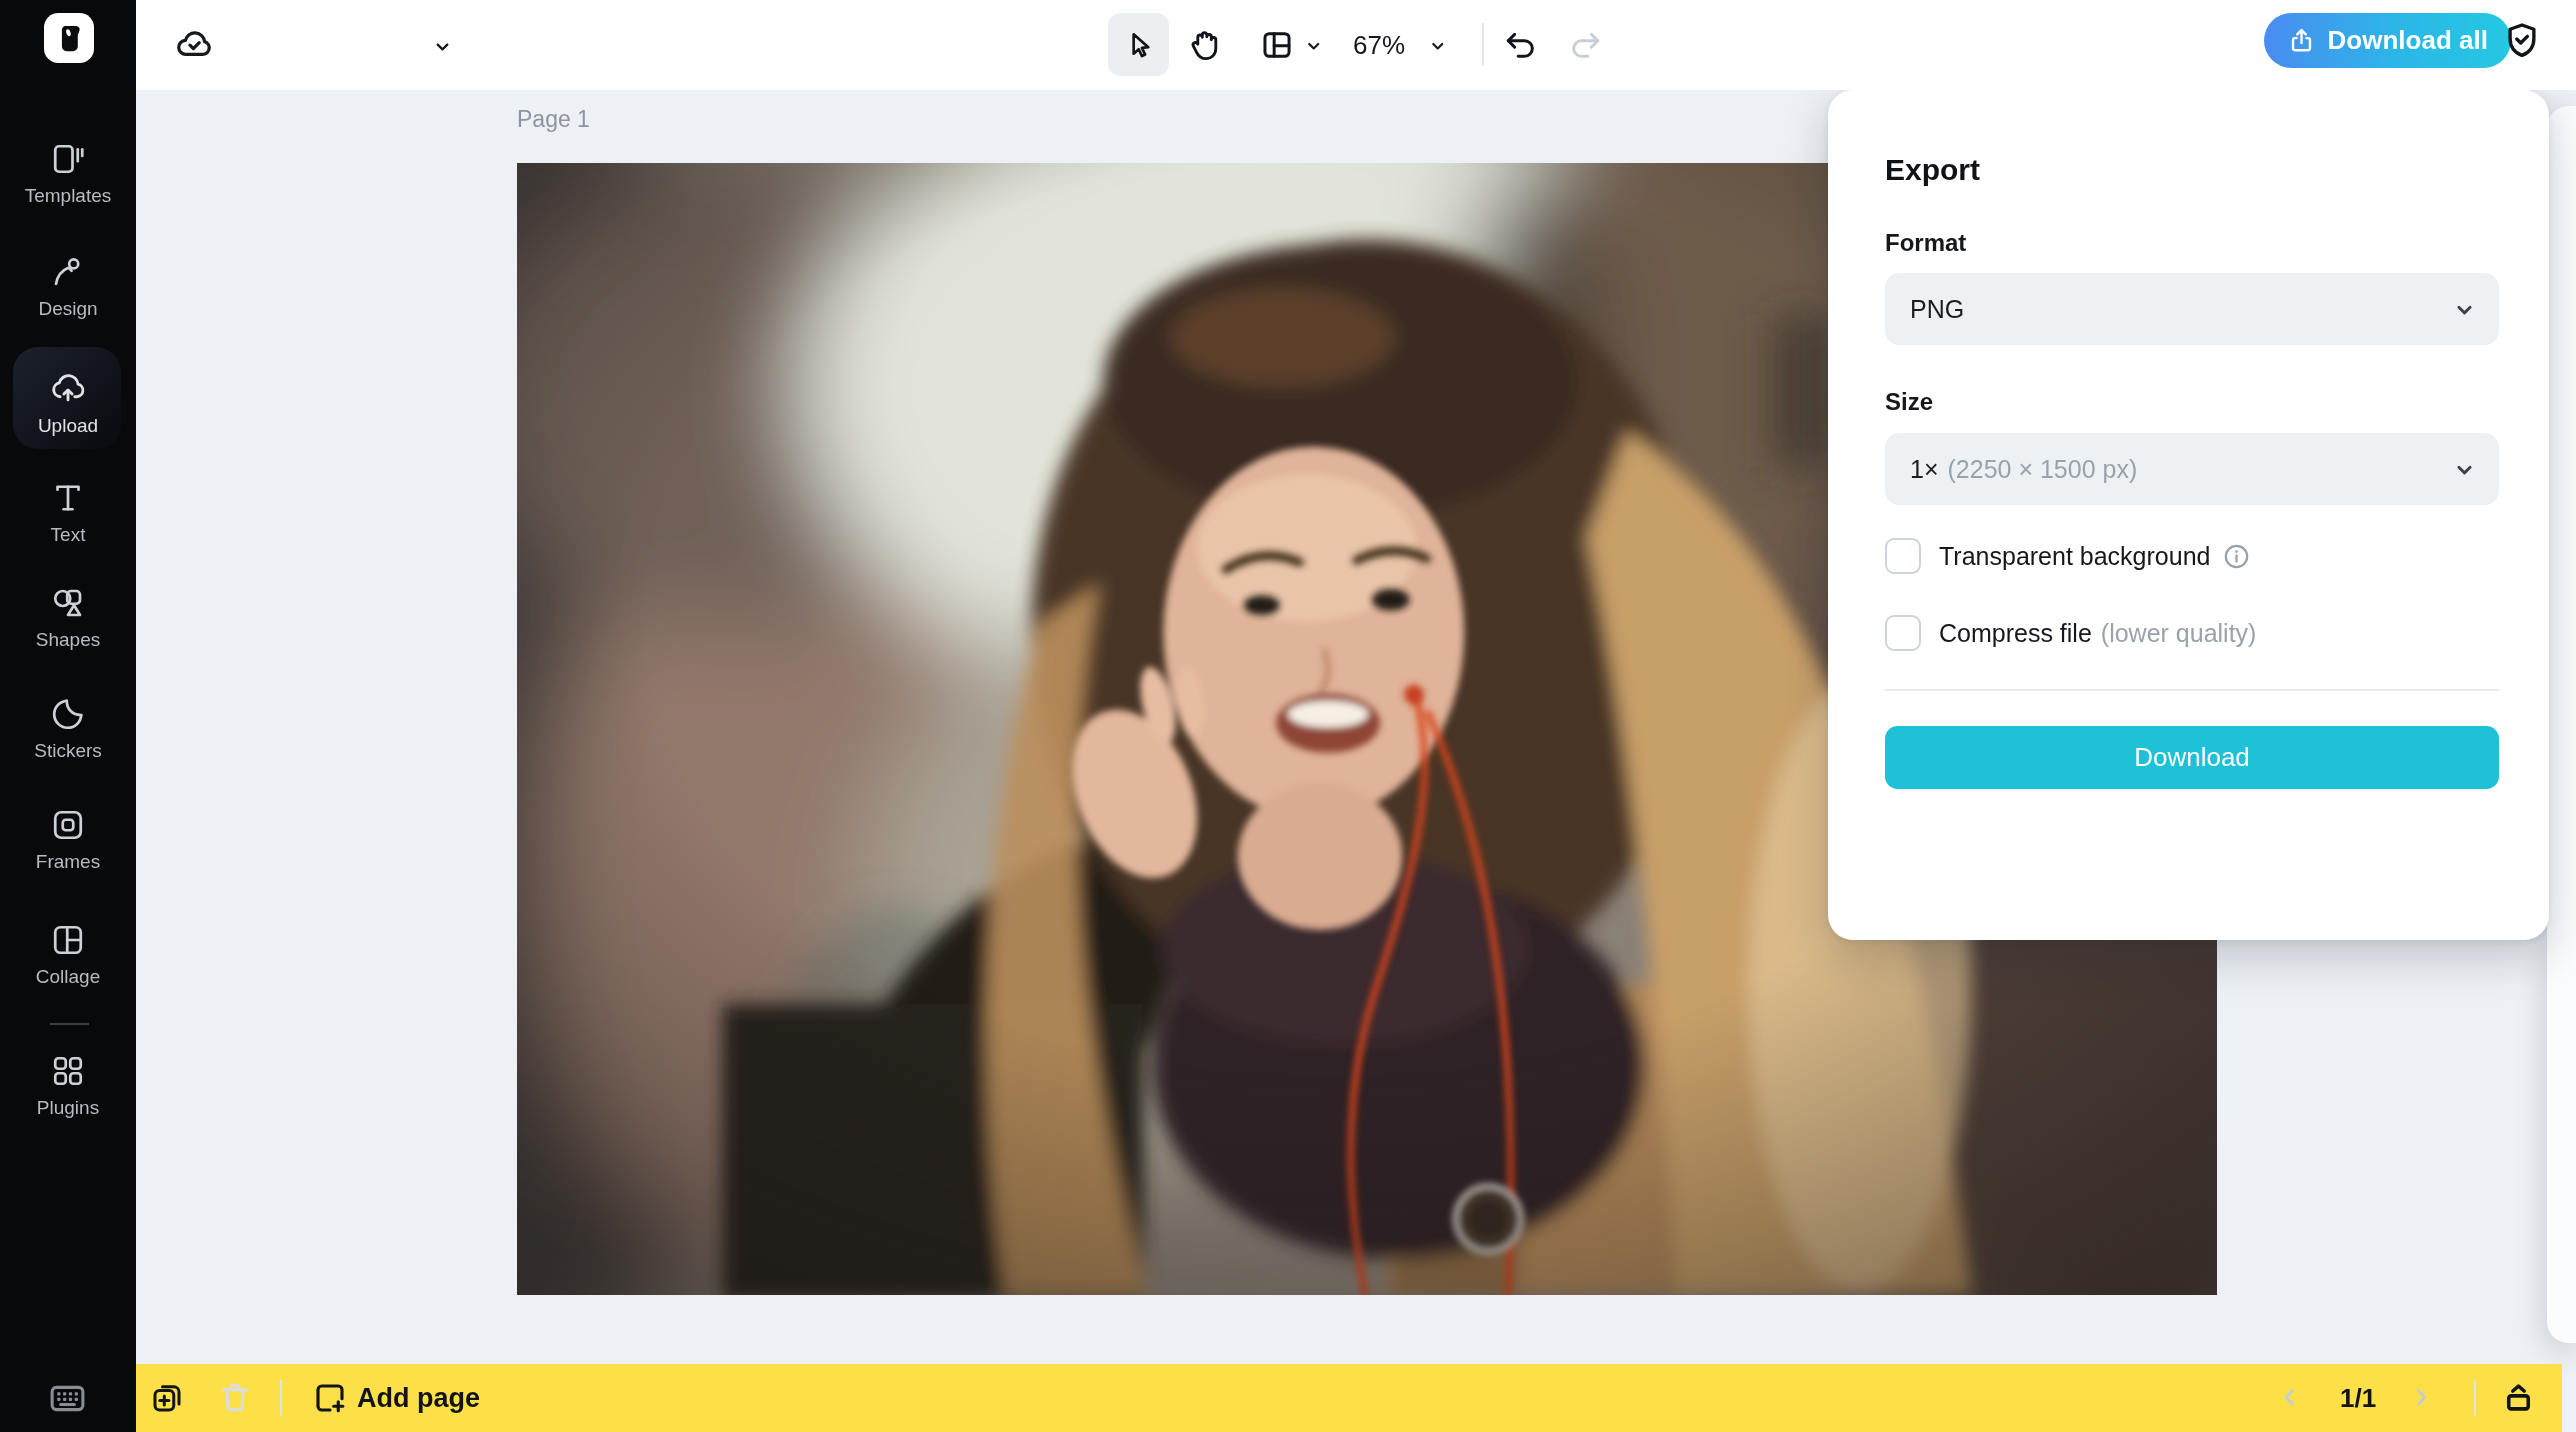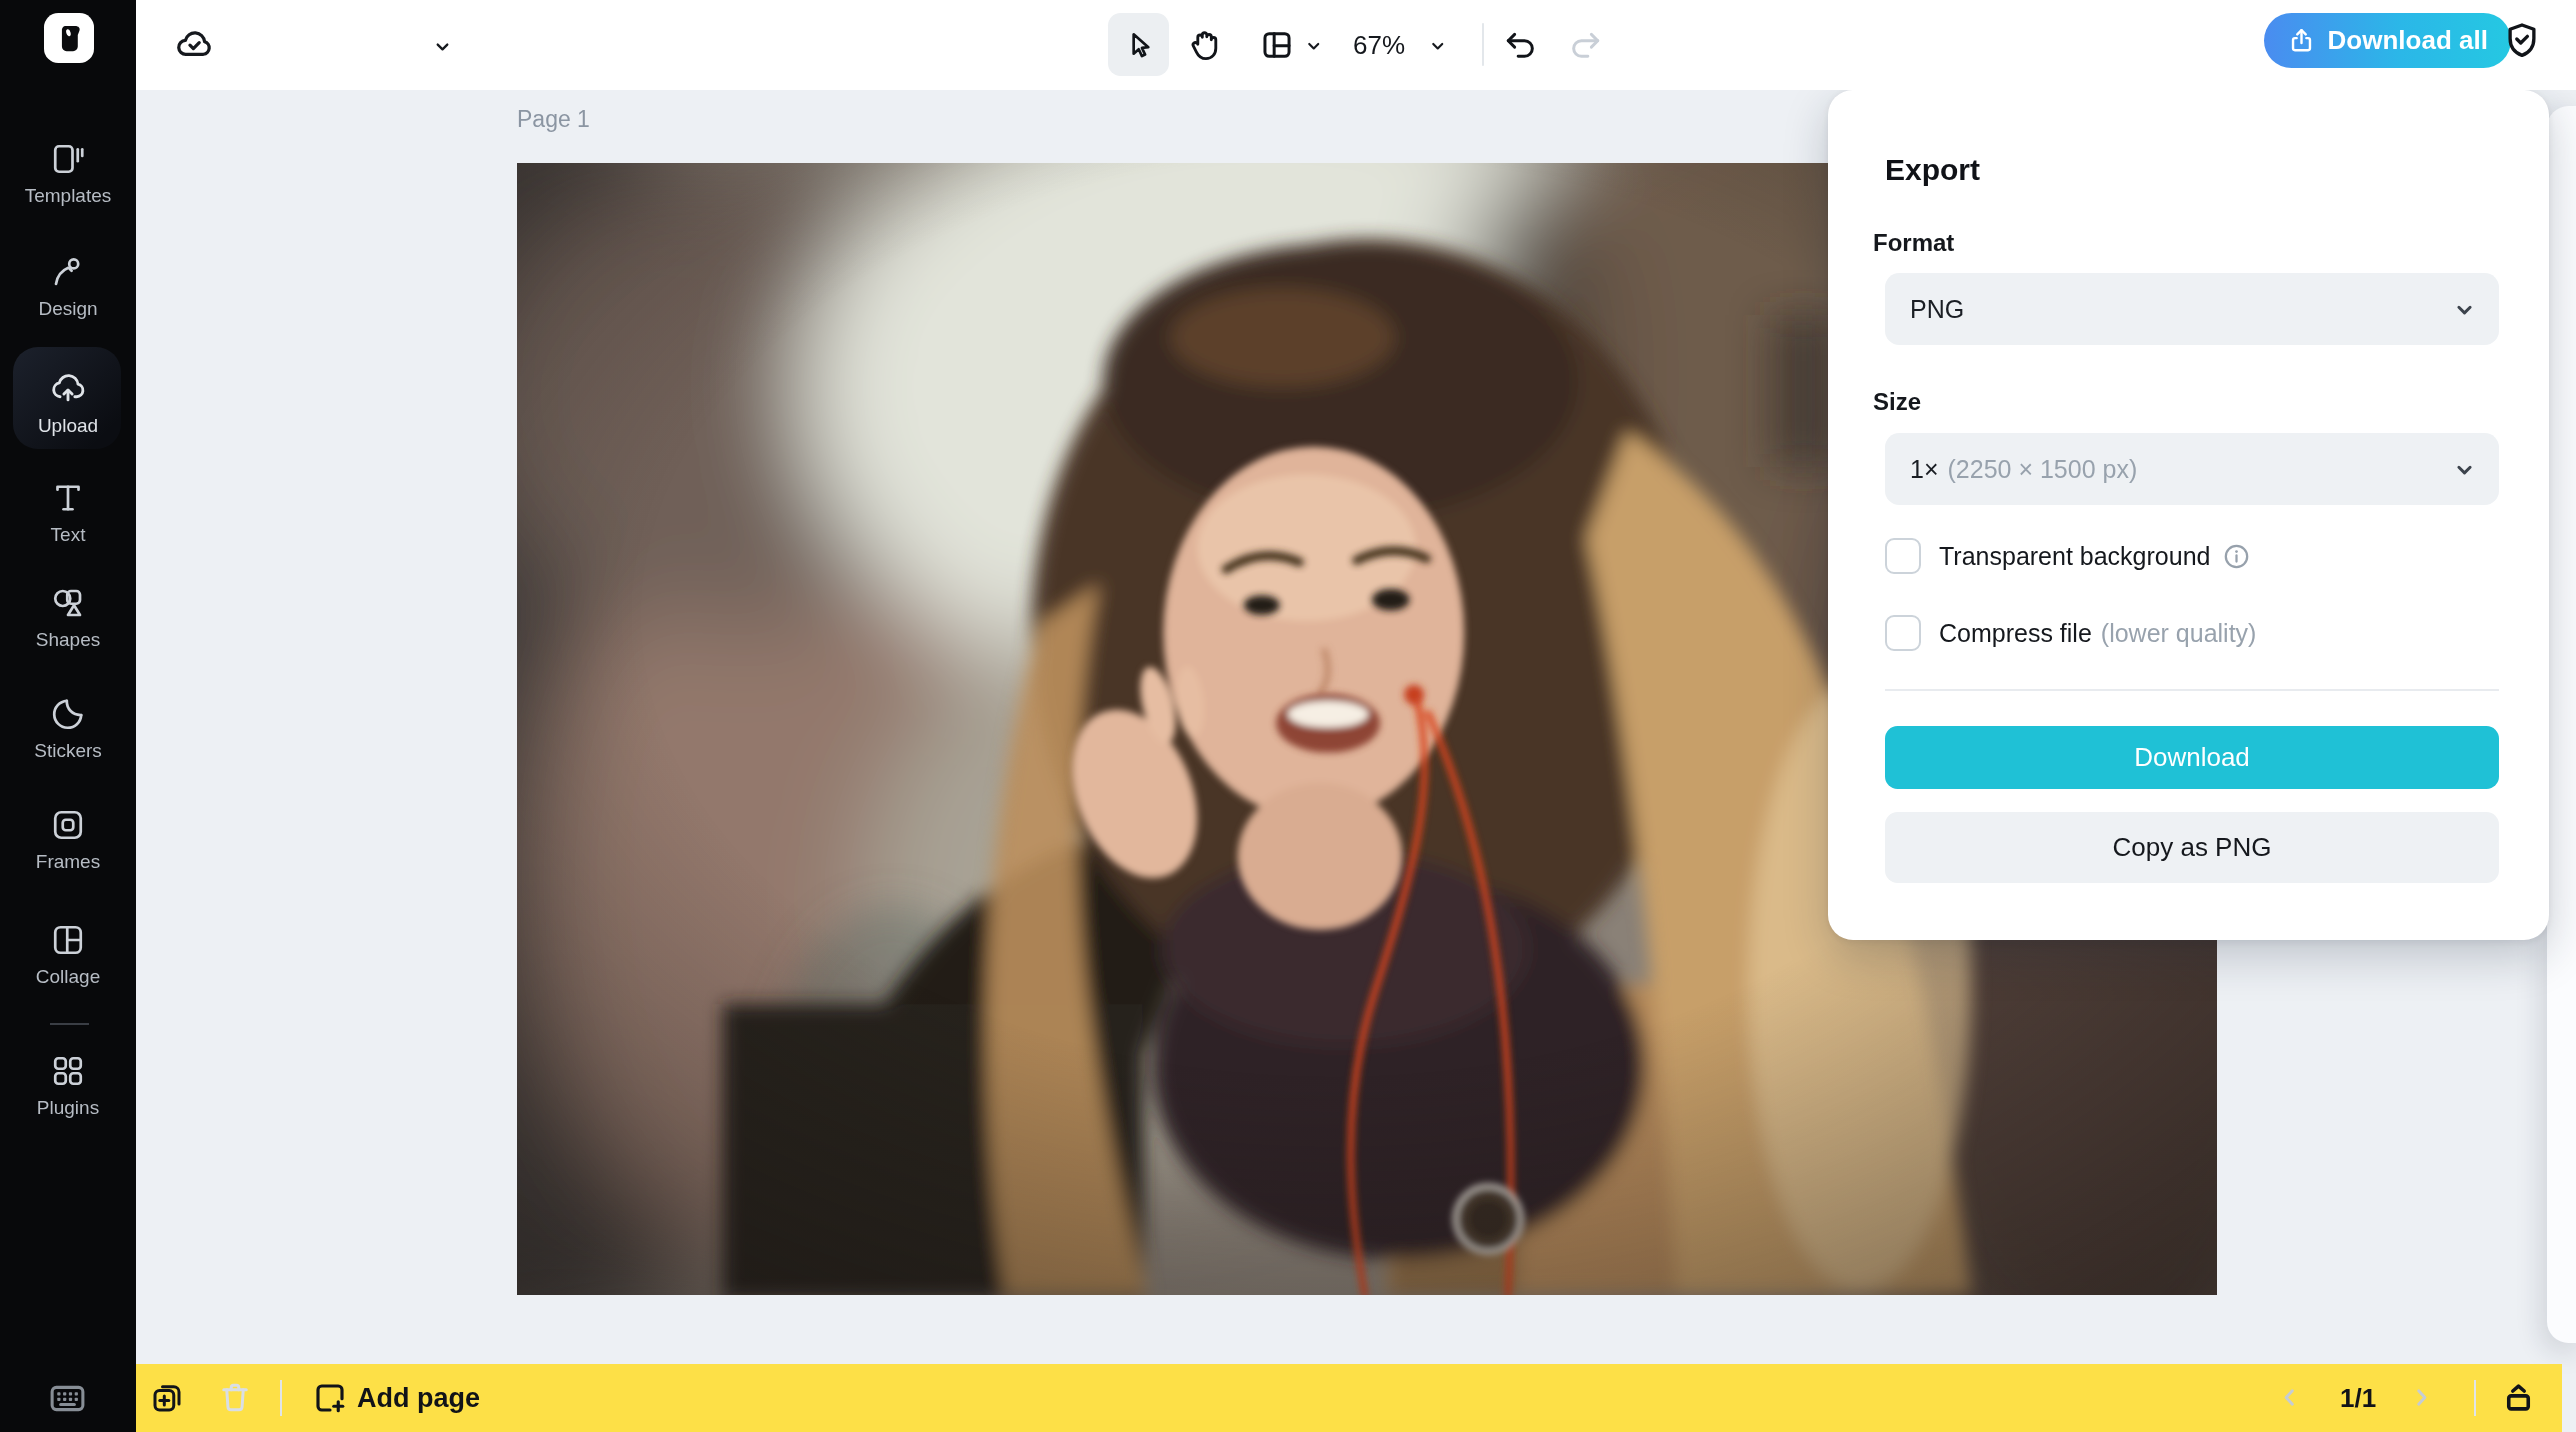--- a/index.html
+++ b/index.html
@@ -26,21 +26,21 @@
   .flyout{left:136px;top:673px;width:19.7px;height:79px;background:#34383e;border-radius:0 14.3px 14.3px 0;display:flex;align-items:center;justify-content:center;color:#e8eaee;box-shadow:3.6px 5.4px 12.5px rgba(0,0,0,.35);cursor:pointer;}
   
   .canvas-bg{left:136px;top:90px;width:2440px;height:1275px;background:#edf0f4;z-index:1;}
   .page-label{left:517px;top:106px;font-size:23px;color:#8b95a2;z-index:2;}
   .photo{left:517px;top:163px;width:1700px;height:1132px;z-index:2;overflow:hidden;}
   
   .panel-behind{left:2547px;top:106px;width:36px;height:1237px;background:#fbfcfe;border-radius:21.5px 0 0 21.5px;box-shadow:-5.4px 9px 27px rgba(25,35,55,.14);z-index:10;}
   .export-card{left:1828px;top:90px;width:721px;height:850px;background:#ffffff;border-radius:25px;z-index:20;
     box-shadow:0 16px 45px rgba(25,35,55,.22),0 1.8px 9px rgba(25,35,55,.08);}
   .ex-title{left:57px;top:63px;font-size:30px;font-weight:700;color:#101217;}
-  .ex-label{left:45px;font-size:24px;font-weight:700;color:#15181d;}
+  .ex-label{left:57px;font-size:24px;font-weight:700;color:#15181d;}
   .ex-select{left:57px;width:614px;height:72px;background:#eef1f4;border-radius:14.3px;display:flex;align-items:center;padding:0 21.5px 0 25px;box-sizing:border-box;cursor:pointer;}
   .ex-select .val{font-size:25px;color:#1a1e24;}
   .ex-select .dim{font-size:25px;color:#98a2ad;margin-left:9px;}
   .ex-select .spacer{flex:1;}
   .cb-row{left:57px;display:flex;align-items:center;cursor:pointer;}
   .cb-box{width:36px;height:36px;border:2.7px solid #ccd3da;border-radius:9px;background:#fff;box-sizing:border-box;}
   .cb-text{font-size:25px;color:#15181d;margin-left:18px;}
   .cb-note{font-size:25px;color:#98a2ad;margin-left:9px;}
   .info-ic{margin-left:12.5px;color:#97a1ac;display:flex;}
   .ex-divider{left:57px;top:599px;width:614px;height:1.8px;background:#e8ebef;}
@@ -186,21 +186,20 @@
 
     <div class="abs cb-row" style="top:525px;">
       <span class="cb-box"></span>
       <span class="cb-text">Compress file</span>
       <span class="cb-note">(lower quality)</span>
     </div>
 
     <div class="abs ex-divider"></div>
 
     <button class="abs btn btn-download">Download</button>
-    <button class="abs btn btn-copy">Copy as PNG</button>
   </div>
 
   <div class="abs topbar">
     <span class="abs tb-ic" style="left:175px;top:25px;">
       <svg width="39" height="39" viewBox="0 0 24 24" fill="none" stroke="#16191e" stroke-width="2" stroke-linecap="round" stroke-linejoin="round">
           <path d="M6.8 18a4.3 4.3 0 0 1-.4-8.6 6 6 0 0 1 11.8.8A4 4 0 0 1 17.5 18Z"></path>
           <path d="M9.2 12.4l2.1 2.1 3.6-3.6"></path>
         </svg>
     </span>
     <span class="abs tb-ic" style="left:431px;top:35px;">

